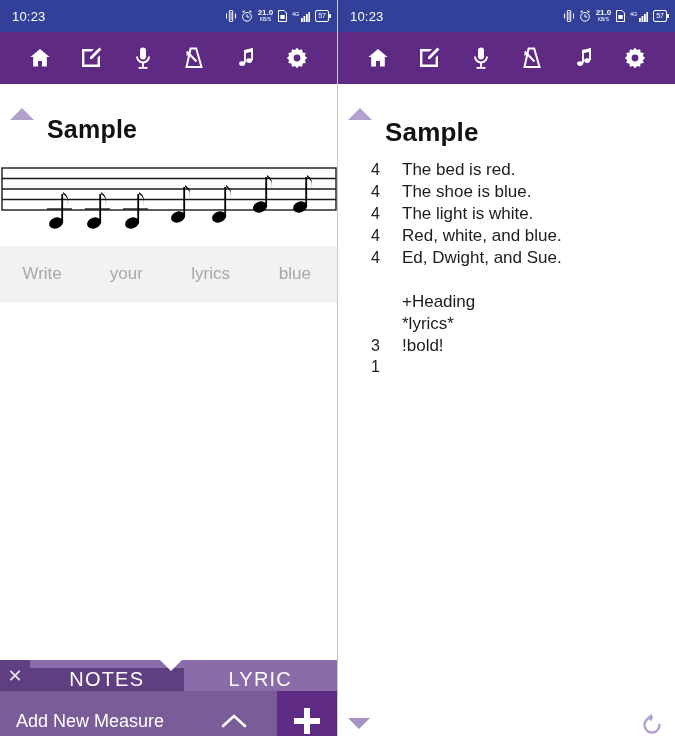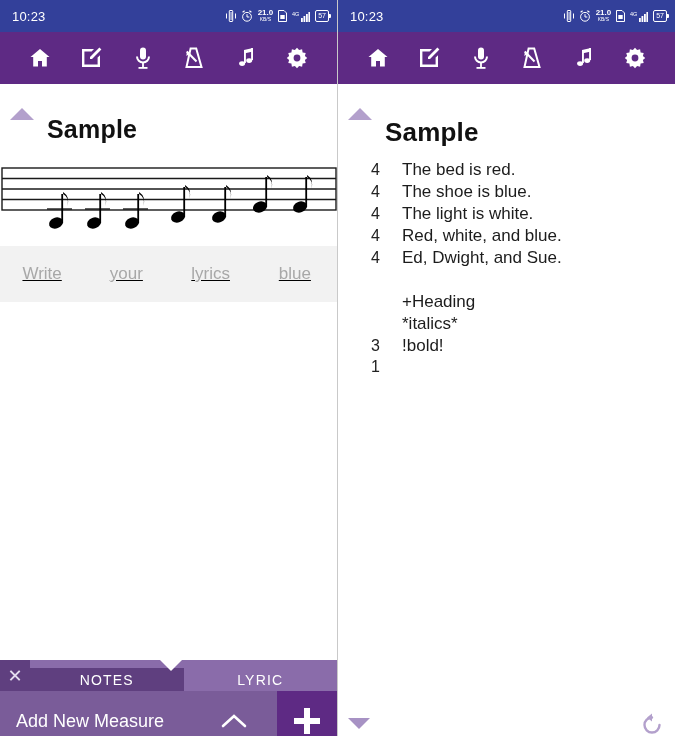--- a/index.html
+++ b/index.html
@@ -71,21 +71,21 @@
   .song-title {
     font-size: 25px; font-weight: bold; color: #111;
     padding-left: 47px; padding-top: 16px; letter-spacing: .2px; margin-top: 15px;
   }
   .panel.right .song-title { padding-top: 18px; font-size: 26px; }
 
   
   .staff-wrap { margin-top: 22px; position: relative; }
   .lyric-strip {
     background: #f2f2f2; height: 56px;
-    display: flex; align-items: center; text-decoration: underline;
+    display: flex; align-items: center;
   }
   .lyric-strip span {
     color: #a8a8a8; font-size: 17px; text-align: center; flex: 1;
   }
 
   
   .lyric-lines { padding-top: 12px; }
   .lyric-row { display: flex; align-items: baseline; height: 22px; }
   .lyric-num {
     width: 42px; text-align: right; padding-right: 0;
@@ -112,21 +112,21 @@
   .tabstrip {
     height: 31px; display: flex; position: relative;
     background: #8a6caa;
   }
   .tab-close {
     width: 30px; display: flex; align-items: center; justify-content: center;
     color: #e5dff0; font-size: 18px; background: #5f3f7f; cursor: pointer;
   }
   .tab {
     flex: 1; display: flex; align-items: center; justify-content: center;
-    color: #ffffff; font-size: 14px; letter-spacing: 1.2px; cursor: pointer; margin-top: 8px;
+    color: #ffffff; font-size: 20px; letter-spacing: 1.2px; cursor: pointer; margin-top: 8px;
   }
   .tab.active { background: #5f3f7f; }
   .tab.inactive { background: #8a6caa; }
   .tab-notch {
     position: absolute; left: 160px; top: 0;
     width: 0; height: 0;
     border-left: 11px solid transparent;
     border-right: 11px solid transparent;
     border-top: 11px solid #ffffff;
   }
@@ -423,21 +423,21 @@
         <div class="lyric-row">
           <div class="lyric-num"></div>
           <div class="lyric-text"></div>
         </div>
         <div class="lyric-row">
           <div class="lyric-num"></div>
           <div class="lyric-text">+Heading</div>
         </div>
         <div class="lyric-row">
           <div class="lyric-num"></div>
-          <div class="lyric-text">*italics*</div>
+          <div class="lyric-text">*lyrics*</div>
         </div>
         <div class="lyric-row">
           <div class="lyric-num">3</div>
           <div class="lyric-text">!bold!</div>
         </div>
         <div class="lyric-row">
           <div class="lyric-num">1</div>
           <div class="lyric-text"></div>
         </div>
       </div>

